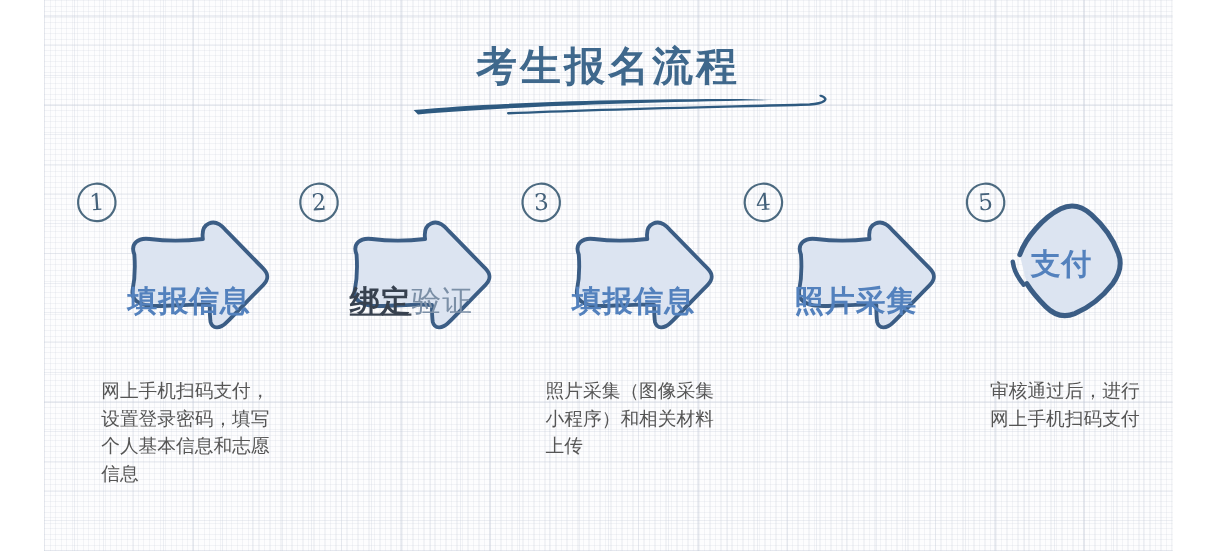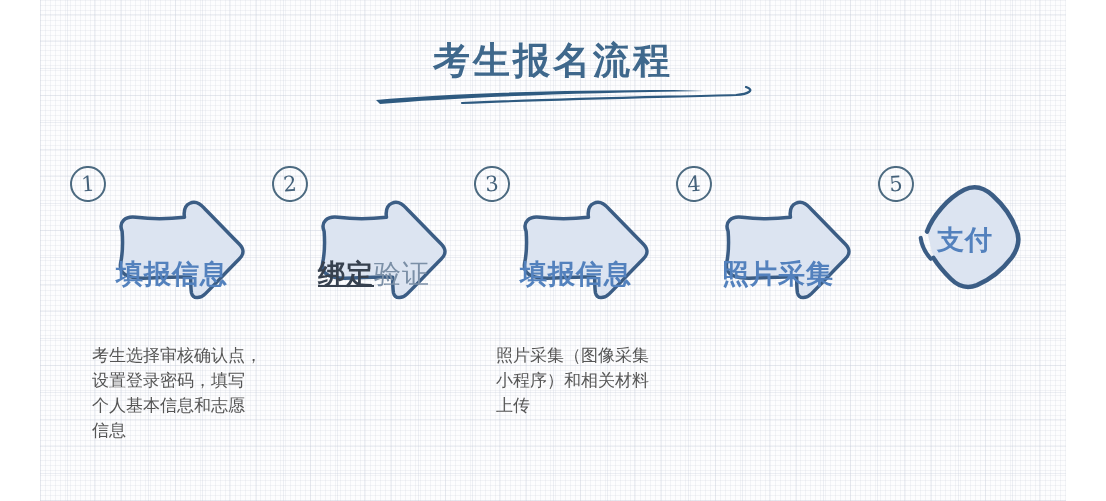--- a/index.html
+++ b/index.html
@@ -59,21 +59,21 @@
   <div class="step" style="left:60px">
     <div class="step-num">
       <span>1</span>
     </div>
     <svg class="shape-svg" width="148" height="112" viewBox="0 0 190 140">
       <path d="M 22 46 C 17 34 26 26 40 28 C 64 31 84 30 102 28 C 101 21 102 13 109 10 C 115 7 122 10 128 17 C 142 31 158 48 172 62 C 179 69 179 75 172 82 C 158 96 142 113 129 126 C 122 133 113 133 111 125 C 110 119 110 112 110 105 C 88 103 64 107 42 106 C 27 105 18 99 20 87 C 23 73 23 60 22 46 Z" fill="#dce4f1" stroke="#3b5d85" stroke-width="4.5" stroke-linejoin="round"></path>
     </svg>
     <div class="shape-label">
       <span>填报信息</span><span class="label-muted"></span>
     </div>
-    <div class="step-desc">考生选择审核确认点，
+    <div class="step-desc">网上手机扫码支付，
 设置登录密码，填写
 个人基本信息和志愿
 信息</div>
   </div>
 
   <div class="step" style="left:262px">
     <div class="step-num">
       <span>2</span>
     </div>
     <svg class="shape-svg" width="148" height="112" viewBox="0 0 190 140">
@@ -115,14 +115,16 @@
     <div class="step-num">
       <span>5</span>
     </div>
     <svg class="diamond-svg" width="118" height="118" viewBox="0 0 130 130">
       <path d="M 21 59 C 27 42 44 22 62 13 C 72 8 83 10 93 19 C 104 29 114 42 119 56 C 124 67 122 77 114 88 C 104 101 90 112 76 118 C 66 122 56 120 47 111 C 40 104 33 96 28 88" fill="#dce4f1" stroke="#3b5d85" stroke-width="5" stroke-linecap="round" stroke-linejoin="round"></path>
       <path d="M 14 66 C 15 74 19 82 25 89" fill="none" stroke="#3b5d85" stroke-width="4.5" stroke-linecap="round"></path>
     </svg>
     <div class="shape-label diamond-label">
       <span>支付</span><span class="label-muted"></span>
     </div>
+    <div class="step-desc">审核通过后，进行
+网上手机扫码支付</div>
   </div>
 </div>
 
 </body></html>

